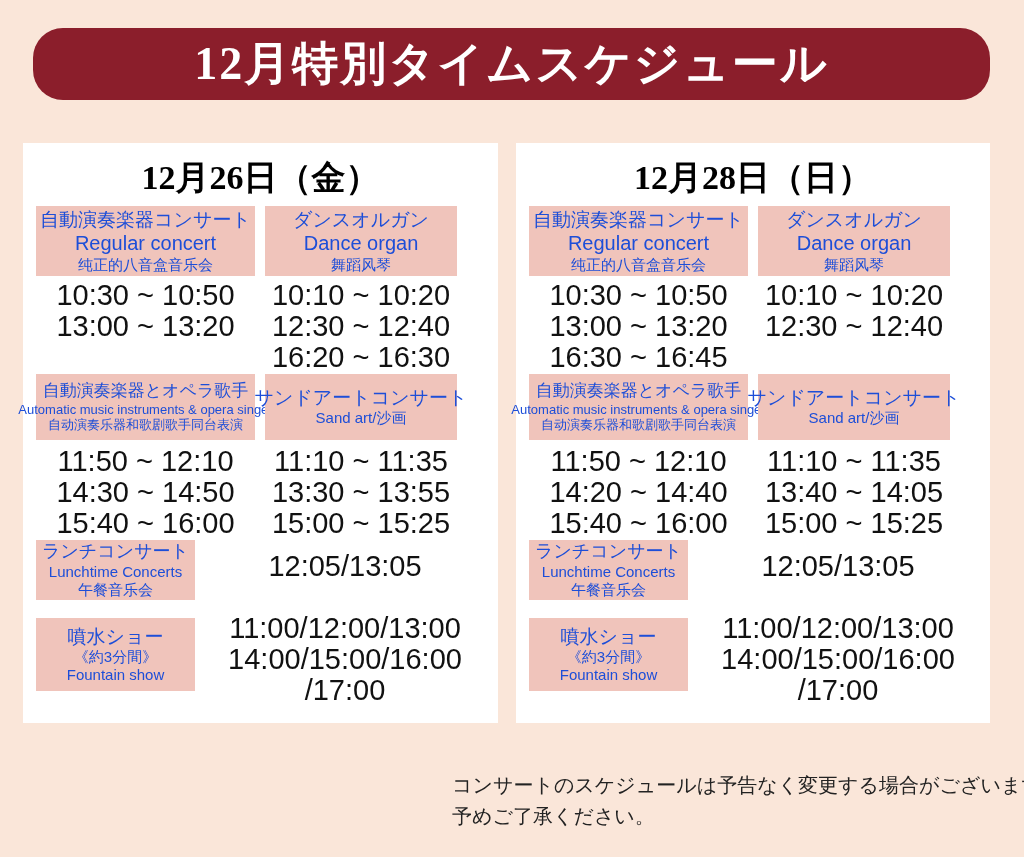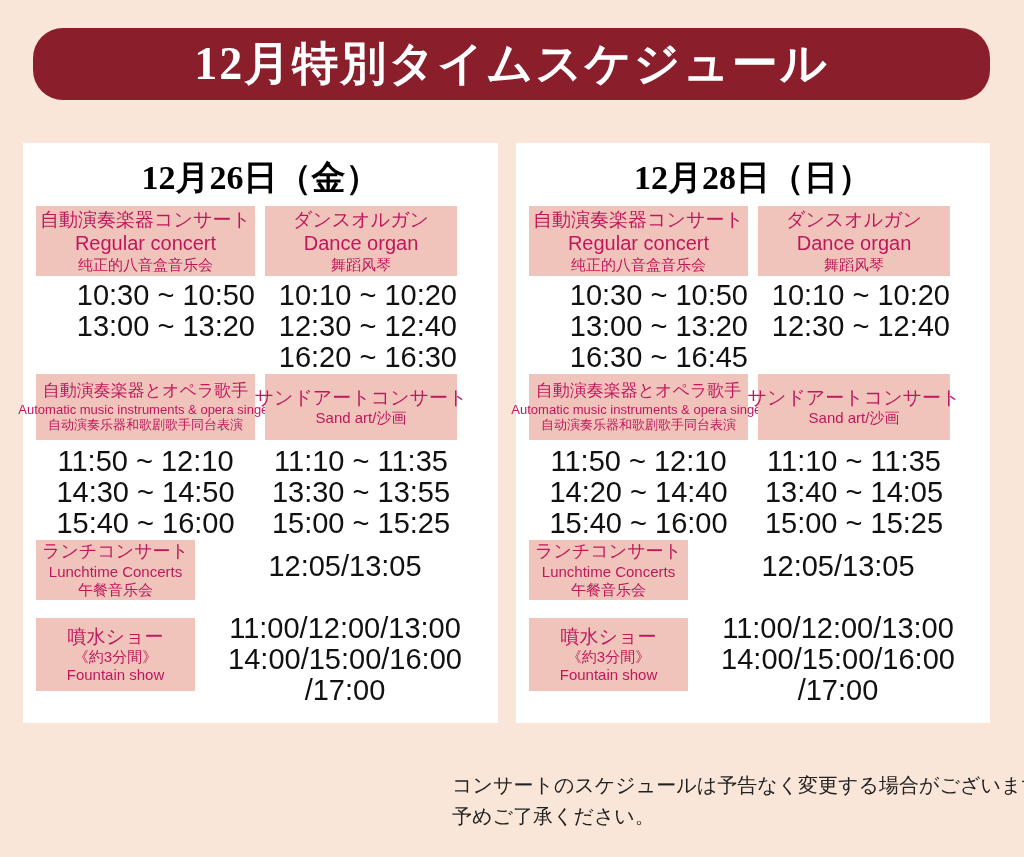--- a/index.html
+++ b/index.html
@@ -31,42 +31,42 @@
   .date-heading {
     position:absolute; top:12px; left:0; width:100%;
     text-align:center;
     font-family:"Liberation Serif", serif;
     font-size:34px; font-weight:bold; color:#000;
     white-space:nowrap;
   }
   .label-box {
     position:absolute; background:#f0c4bb;
     display:flex; flex-direction:column; align-items:center; justify-content:center;
-    text-align:center; color:#be185d; line-height:1.22;
+    text-align:center; color:#1d4ed8; line-height:1.22;
   }
   .col-l { left:13px;  width:219px; }
   .col-r { left:242px; width:192px; }
   .row1  { top:63px;  height:70px; }
   .row2  { top:231px; height:66px; }
   .box-lunch    { left:13px; width:159px; top:397px; height:60px; }
   .box-fountain { left:13px; width:159px; top:475px; height:73px; }
   .lbl-ja    { font-size:19px; white-space:nowrap; }
   .lbl-ja-sm { font-size:17px; white-space:nowrap; }
   .lbl-ja-md { font-size:18px; white-space:nowrap; }
   .lbl-en    { font-size:20px; white-space:nowrap; }
   .lbl-en-sm { font-size:15px; white-space:nowrap; }
   .lbl-en-xs { font-size:13px; white-space:nowrap; }
   .lbl-zh    { font-size:15px; white-space:nowrap; }
   .lbl-zh-xs { font-size:13px; white-space:nowrap; }
   .times {
     position:absolute; text-align:center;
     font-size:29px; line-height:31px; color:#111;
     white-space:nowrap;
   }
-  .t-row1 { top:137px;text-align:right; }
+  .t-row1 { top:137px; }
   .t-row2 { top:303px; }
   .t-lunch    { top:408px; left:172px; width:300px; }
   .t-fountain { top:470px; left:172px; width:300px; }
   .footer {
     position:absolute; left:452px; top:770px;
     font-size:20px; line-height:31px; color:#222;
     white-space:nowrap;
   }
 </style>
 </head>

